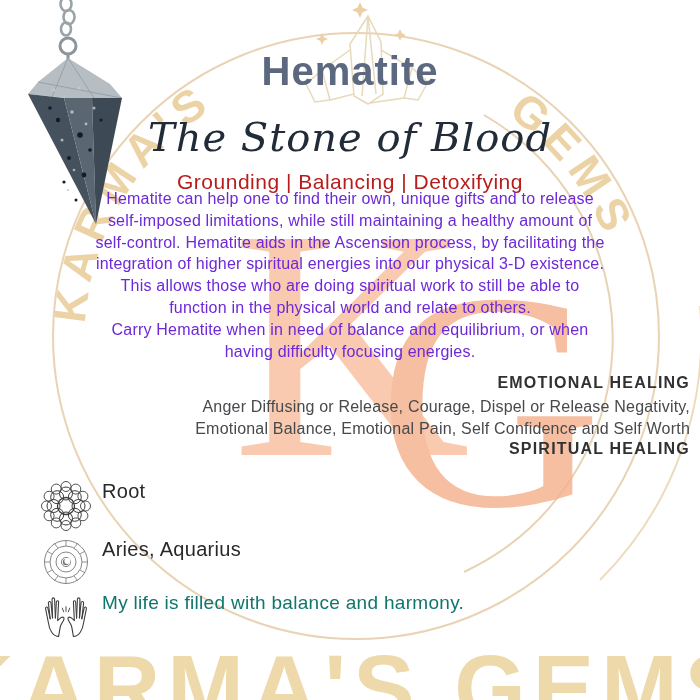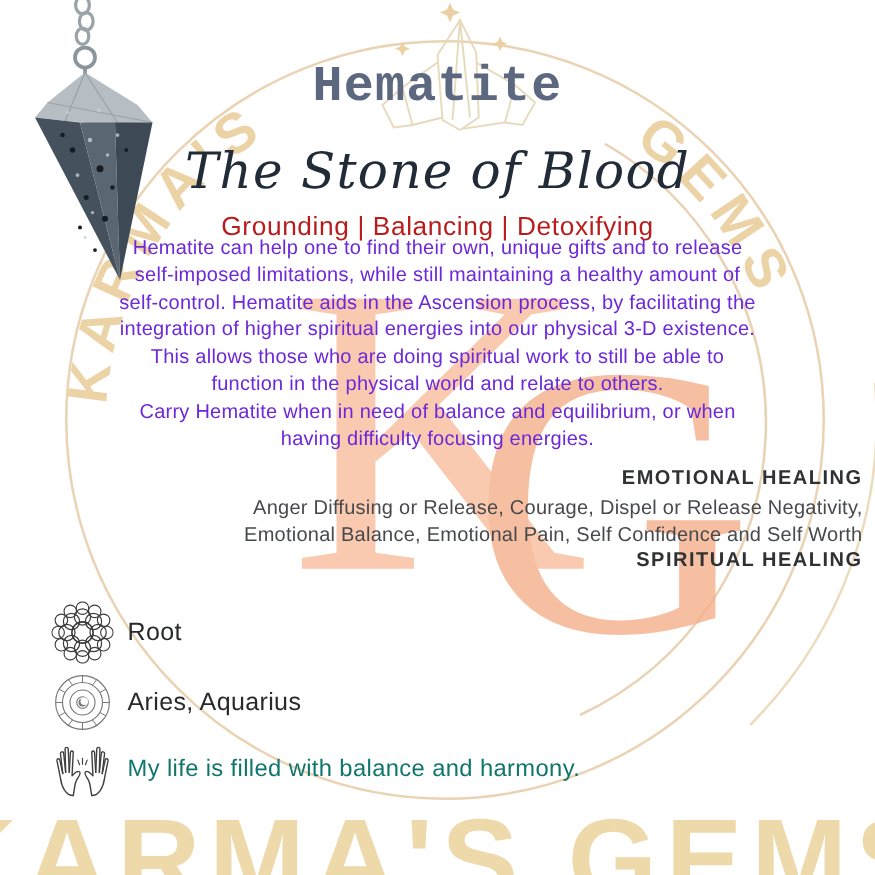--- a/index.html
+++ b/index.html
@@ -12,35 +12,35 @@
   .brand-bottom{
     position:absolute;top:642px;left:50%;transform:translateX(-50%);
     white-space:nowrap;font-size:92px;font-weight:700;letter-spacing:7px;
     color:#eed9ab;z-index:0;line-height:1;
   }
   
   .pendulum{position:absolute;left:6px;top:0;z-index:3;}
   
   .content{position:absolute;left:0;top:0;width:700px;z-index:2;}
   .header{position:absolute;top:50px;left:0;right:0;text-align:center;}
-  .title{font-size:40px;line-height:42px;font-weight:600;letter-spacing:1px;color:#5c6880;font-family:Liberation Mono, monospace;}
+  .title{font-size:40px;line-height:42px;font-weight:600;letter-spacing:1px;color:#5c6880;}
   .subtitle{
     font-family:"DejaVu Serif",serif;font-style:italic;font-weight:400;
     font-size:40px;line-height:50px;margin-top:20px;color:#222b38;letter-spacing:1px;
   }
   .tagline{font-size:21px;line-height:26px;margin-top:7px;color:#b91c1c;letter-spacing:0.5px;}
   .description{
     position:absolute;top:188px;left:10px;right:10px;text-align:center;
     font-size:16px;line-height:21.8px;color:#6d28d9;white-space:pre-line;letter-spacing:0.2px;
   }
   .sections{position:absolute;top:373px;left:10px;right:10px;text-align:right;}
   .sec-heading{font-size:16px;font-weight:700;letter-spacing:1.2px;color:#2f3133;line-height:20px;}
   .sec-items{font-size:16px;line-height:21.5px;color:#47494c;white-space:pre-line;margin-top:3px;letter-spacing:0.2px;}
   .sec-gap{}
-  .attr-row{position:absolute;left:40px;display:flex;align-items:center;z-index:2;}
+  .attr-row{position:absolute;left:40px;display:flex;z-index:2;}
   .attr-icon{width:52px;display:flex;justify-content:center;align-items:center;margin-right:10px;}
   .attr-label{font-size:20px;color:#27292b;letter-spacing:0.3px;}
   .row-chakra{top:480px;height:52px;}
   .row-zodiac{top:538px;height:48px;}
   .row-affirmation{top:592px;height:48px;}
   .row-affirmation .attr-label{font-size:19px;font-weight:400;color:#0f766e;}
 </style>
 </head>
 <body>
 

